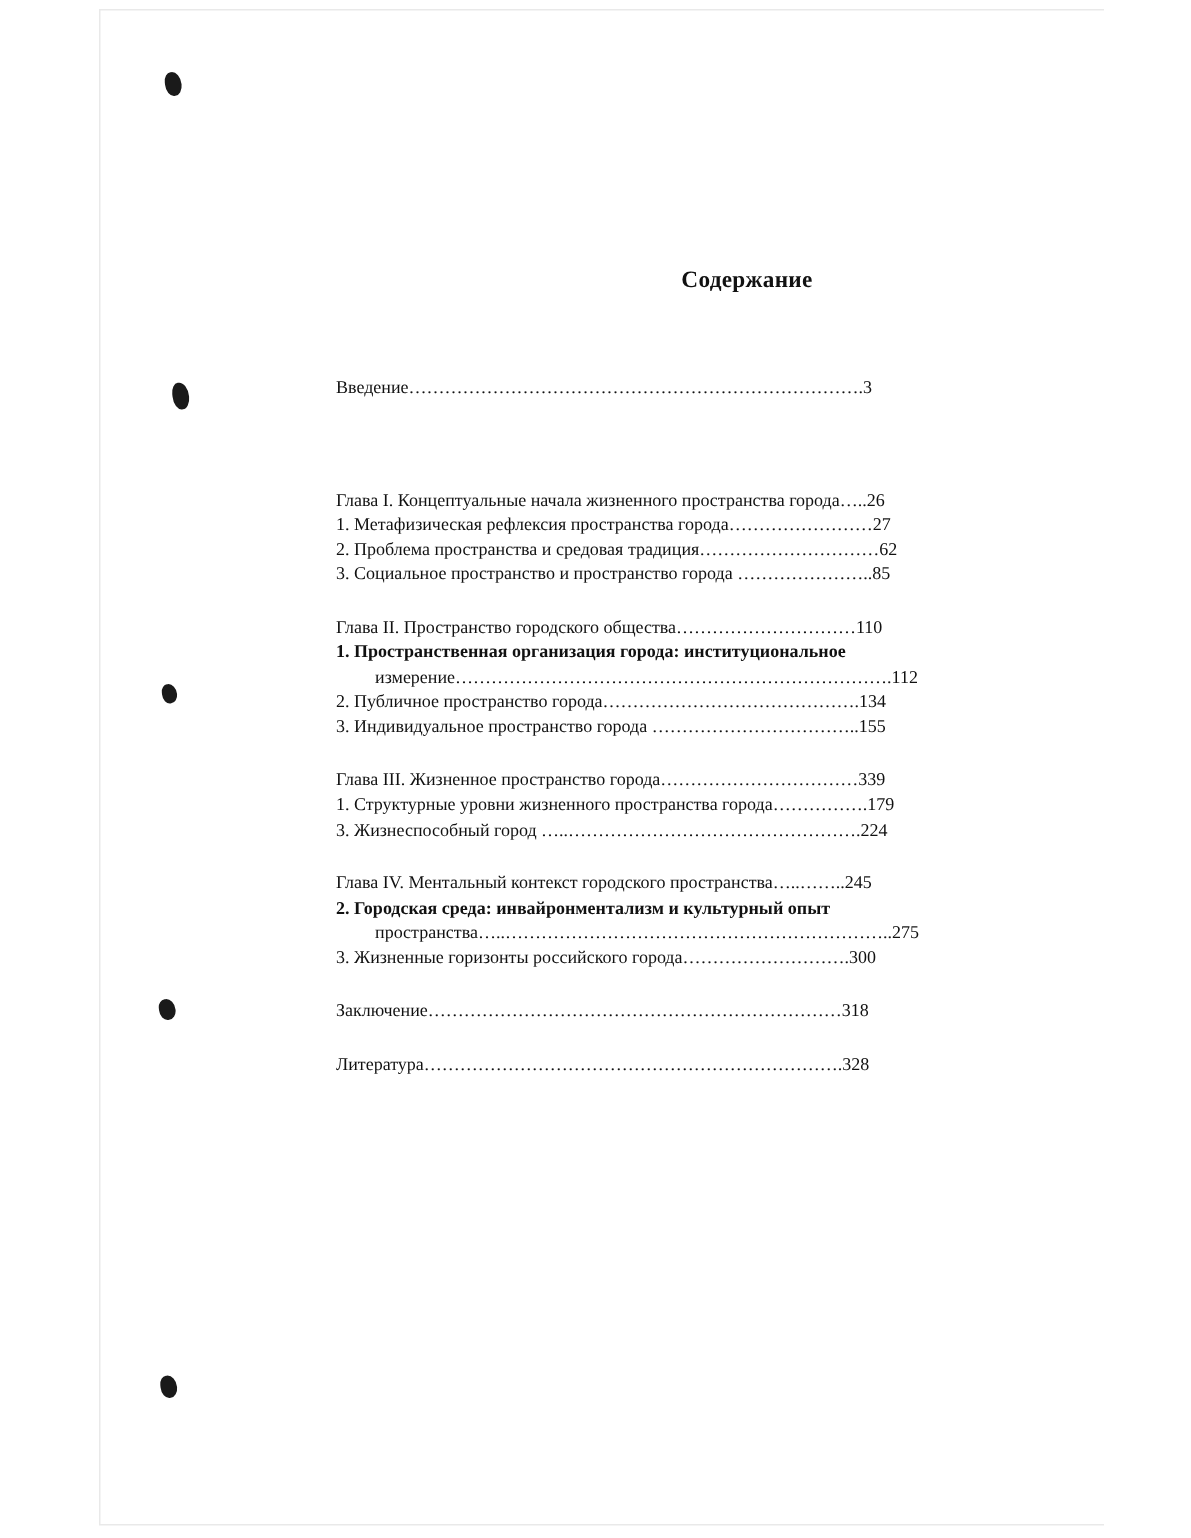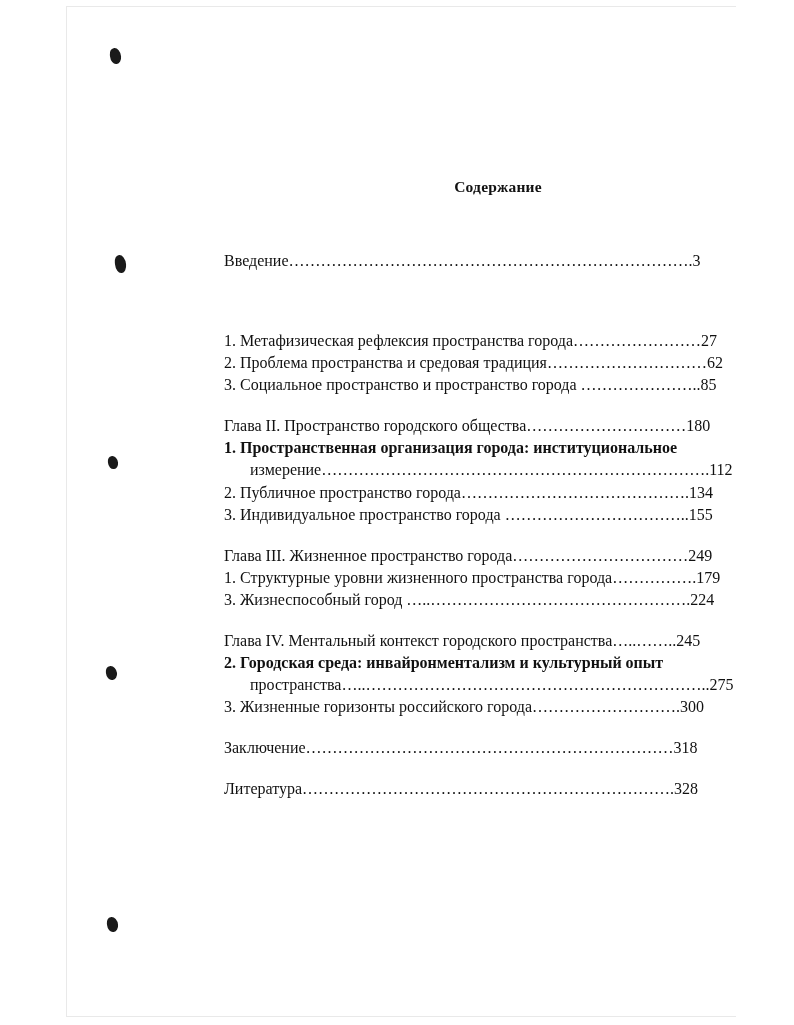--- a/index.html
+++ b/index.html
@@ -54,21 +54,21 @@
   .doc-title {
     text-align: center;
     font-weight: bold;
     font-size: 15.5px;
     letter-spacing: 0.2px;
     margin-top: 178px;
     margin-bottom: 0;
   }
   .toc {
     margin-top: 54px;
-    font-size: 16px;
+    font-size: 12px;
     line-height: 1.38;
   }
   .entry {
     display: block;
     white-space: nowrap;
     overflow: hidden;
     text-overflow: clip;
   }
   .block {
     margin-bottom: 0;
@@ -102,39 +102,40 @@
 
     <div class="doc-title">Содержание</div>
 
     <div class="toc">
 
       <div class="entry">Введение………………………………………………………………….3</div>
 
       <div class="gap-lg"></div>
 
       <div class="block">
+        <div class="entry">Глава I. Концептуальные начала жизненного пространства города…..26</div>
         <div class="entry">1.  Метафизическая рефлексия пространства города……………………27</div>
         <div class="entry">2.  Проблема пространства и средовая традиция…………………………62</div>
         <div class="entry">3.  Социальное пространство и пространство города …………………..85</div>
       </div>
 
       <div class="gap-md"></div>
 
       <div class="block">
-        <div class="entry">Глава II. Пространство городского общества…………………………180</div>
+        <div class="entry">Глава II. Пространство городского общества…………………………110</div>
         <div class="entry indent-hang">1.  Пространственная организация города: институциональное</div>
         <div class="entry indent-cont">измерение……………………………………………………………….112</div>
         <div class="entry">2. Публичное пространство города…………………………………….134</div>
         <div class="entry">3. Индивидуальное пространство города ……………………………..155</div>
       </div>
 
       <div class="gap-md"></div>
 
       <div class="block">
-        <div class="entry">Глава III. Жизненное пространство города……………………………249</div>
+        <div class="entry">Глава III. Жизненное пространство города……………………………339</div>
         <div class="entry">1. Структурные уровни жизненного пространства города…………….179</div>
         <div class="entry">3. Жизнеспособный город …..………………………………………….224</div>
       </div>
 
       <div class="gap-md"></div>
 
       <div class="block">
         <div class="entry">Глава IV. Ментальный контекст городского пространства…..……..245</div>
         <div class="entry indent-hang">2.  Городская среда: инвайронментализм и культурный опыт</div>
         <div class="entry indent-cont">пространства…..………………………………………………………..275</div>

